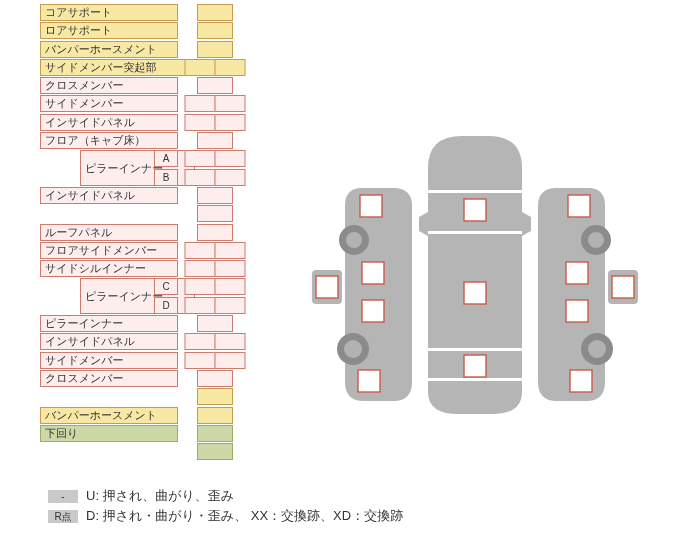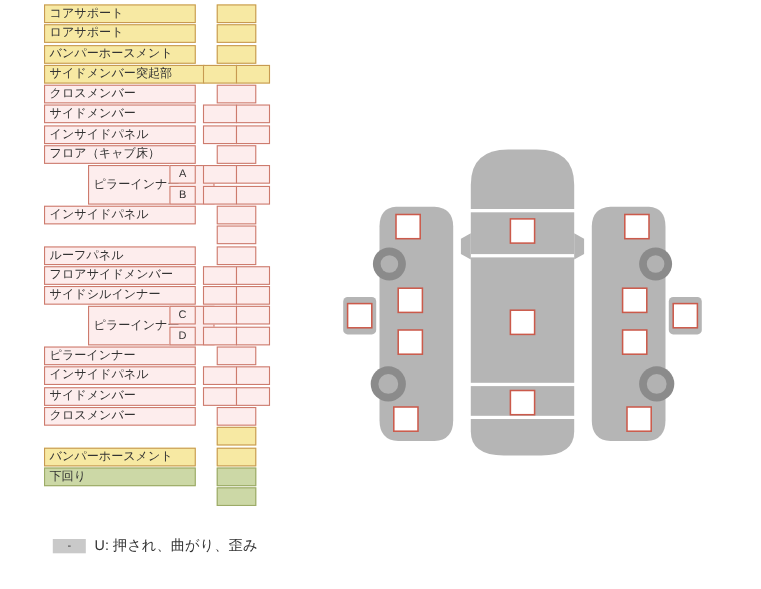--- a/index.html
+++ b/index.html
@@ -257,15 +257,19 @@
     <rect class="checkpoint" x="16" y="156" width="22" height="22"></rect>
   </g>
 </svg>
 
 <div class="legend">
     <div class="legend-row">
       <div class="legend-badge">-</div>
       <div class="legend-text">U: 押され、曲がり、歪み</div>
     </div>
     <div class="legend-row">
+      <div class="legend-badge">R点</div>
+      <div class="legend-text">D: 押され・曲がり・歪み、 XX：交換跡、XD：交換跡</div>
+    </div>
+    <div class="legend-row">
       <div class="legend-badge empty"></div>
     </div>
   </div>
 
 </body></html>

